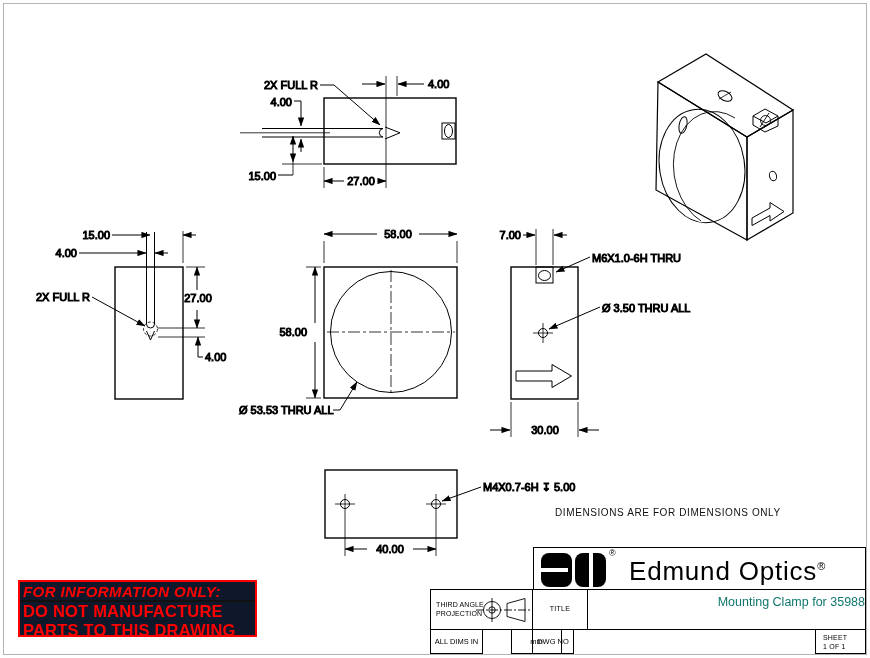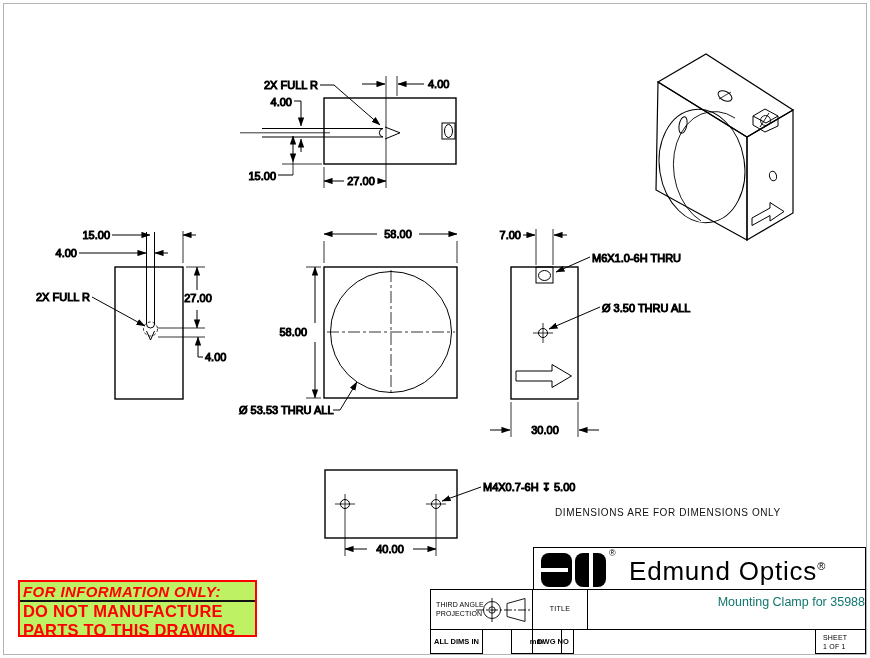--- a/index.html
+++ b/index.html
@@ -5,29 +5,29 @@
   html,body{margin:0;padding:0;background:#fff;}
   #sheet{position:relative;width:870px;height:658px;background:#fff;overflow:hidden;
          font-family:"Liberation Sans","DejaVu Sans",sans-serif;}
   .frame{position:absolute;left:3px;top:3px;width:862px;height:650px;border:1px solid #b3b3b3;}
   
   #linework{position:absolute;left:0;top:0;pointer-events:none;}
   #linework text{font-family:"Liberation Sans","DejaVu Sans",sans-serif;font-size:11px;fill:#111;}
   
   .notes{position:absolute;left:555px;top:507px;font-size:10px;color:#111;letter-spacing:.6px;line-height:12.5px;white-space:nowrap;}
   
-  .warnbox{position:absolute;left:18px;top:580px;width:239px;height:57px;border:2px solid #f00;box-sizing:border-box;background:#bef264;}
+  .warnbox{position:absolute;left:18px;top:580px;width:239px;height:57px;border:2px solid #f00;box-sizing:border-box;background:#0f172a;}
   .warn1{font-style:italic;font-weight:bold;font-size:15px;color:#f00;padding:1px 3px 0 3px;border-bottom:2px solid #111;letter-spacing:.4px;white-space:nowrap;}
   .warn2{font-weight:bold;font-size:16.5px;color:#f00;line-height:17.5px;padding:1px 0 0 3px;letter-spacing:.2px;white-space:nowrap;}
   
   .cell{position:absolute;border:1px solid #000;box-sizing:border-box;background:transparent;color:#000;}
   .projtext{position:absolute;left:5px;top:11px;font-size:7px;line-height:8.5px;letter-spacing:.1px;}
   .titlelabel{position:absolute;left:0;right:0;top:15px;text-align:center;font-size:7px;letter-spacing:.3px;}
   .titlevalue{position:absolute;left:0;right:0;top:5px;text-align:right;font-size:12.5px;color:#0f766e;}
-  .cellmid{position:absolute;left:0;right:0;top:7px;text-align:center;font-size:7.5px;font-weight:bold;}
+  .cellmid{position:absolute;left:0;right:0;top:7px;text-align:center;font-size:7.5px;}
   .dwgvalue{position:absolute;left:32px;top:4px;font-size:14px;color:#111;}
   .sheettext{position:absolute;left:7px;top:3px;font-size:7px;line-height:9px;letter-spacing:.2px;}
   
   .eo-glyph{position:absolute;top:5px;width:31px;height:34px;background:#000;border-radius:8px;}
   .slit-h{position:absolute;left:0;top:15px;width:27px;height:4px;background:#fff;}
   .slit-v{position:absolute;left:13.5px;top:0;width:4px;height:34px;background:#fff;}
   .logoreg{position:absolute;left:75px;top:0px;font-size:9px;color:#000;}
   .brand{position:absolute;left:95px;top:8px;font-size:26px;letter-spacing:.8px;color:#000;white-space:nowrap;}
   .brand sup{font-size:11px;}
 </style>

